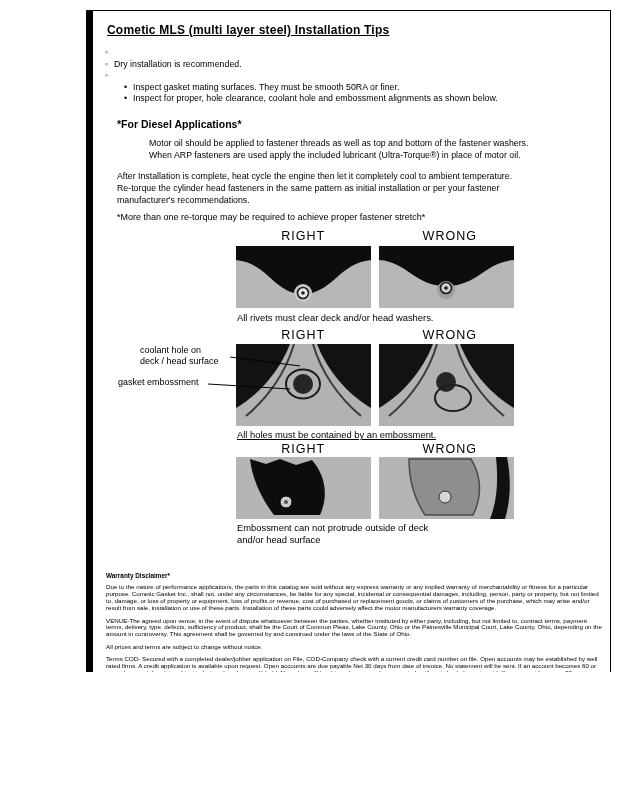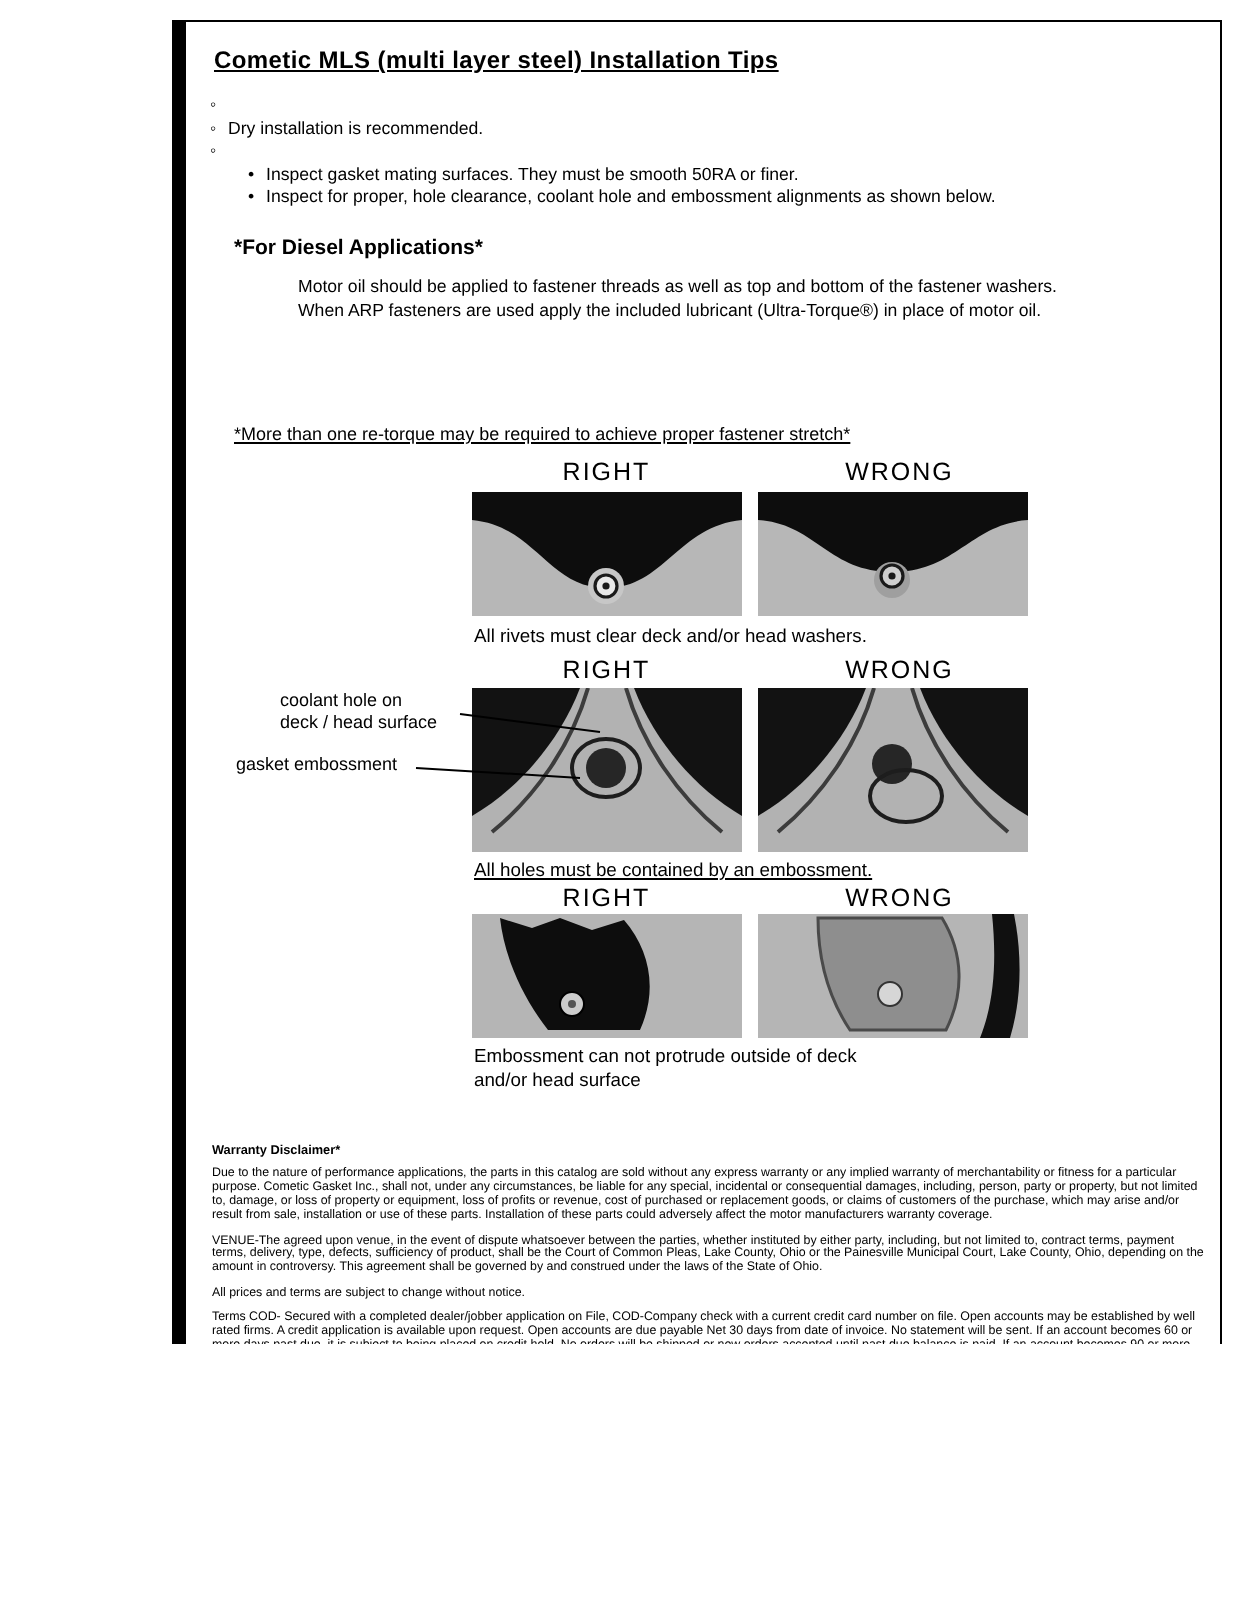--- a/index.html
+++ b/index.html
@@ -17,21 +17,21 @@
     position:absolute; left:107px; top:23px;
     font-size:12px; font-weight:bold; text-decoration:underline; letter-spacing:0.2px;
   }
   .tips { position:absolute; left:105px; top:47px; font-size:8.8px; }
   .tip { display:flex; line-height:11.6px; }
   .tip .mk { width:9px; text-align:left; }
   .tip.sub { margin-left:19px; }
   .diesel-heading { position:absolute; left:117px; top:118px; font-size:10.5px; font-weight:bold; }
   .para1 { position:absolute; left:117px; top:137px; width:404px; font-size:8.8px; line-height:12px;margin-left:32px; }
   .para2 { position:absolute; left:117px; top:170px; width:404px; font-size:8.8px; line-height:12px; }
-  .note  { position:absolute; left:117px; top:212px; font-size:9px;text-decoration:underline; }
+  .note  { position:absolute; left:117px; top:212px; font-size:9px; }
 
   .dg-headers { position:absolute; left:236px; width:281px; display:flex; gap:12px; }
   .dg-headers span { width:135px; text-align:center; font-size:12.5px; letter-spacing:1px; }
   .h1 { top:229px; } .h2 { top:328px; } .h3 { top:442px; }
 
   .dg-row { position:absolute; left:236px; display:flex; gap:8px; }
   .r1 { top:246px; } .r2 { top:344px; } .r3 { top:457px; }
   .dg-row svg { display:block; }
 
   .caption { position:absolute; left:237px; font-size:9.4px; }
@@ -73,20 +73,21 @@
       <span>Inspect gasket mating surfaces.  They must be smooth 50RA or finer.</span>
     </div>
     <div class="tip sub">
       <span class="mk">•</span>
       <span>Inspect for proper, hole clearance, coolant hole and embossment alignments as shown below.</span>
     </div>
   </div>
 
   <div class="diesel-heading">*For Diesel Applications*</div>
   <div class="para1">Motor oil should be applied to fastener threads as well as top and bottom of the fastener washers. When ARP fasteners are used apply the included lubricant (Ultra-Torque®) in place of motor oil.</div>
+  <div class="para2">After Installation is complete, heat cycle the engine then let it completely cool to ambient temperature. Re-torque the cylinder head fasteners in the same pattern as initial installation or per your fastener manufacturer's recommendations.</div>
   <div class="note">*More than one re-torque may be required to achieve proper fastener stretch*</div>
 
   <div class="dg-headers h1">
     <span>RIGHT</span>
     <span>WRONG</span>
   </div>
   <div class="dg-row r1">
     <svg width="135" height="62" viewBox="0 0 135 62">
       <rect width="135" height="62" fill="#b7b7b7"></rect>
       <path d="M0,0 H135 V14 C103,17 96,48 67,48 C38,48 32,17 0,14 Z" fill="#0d0d0d"></path>

